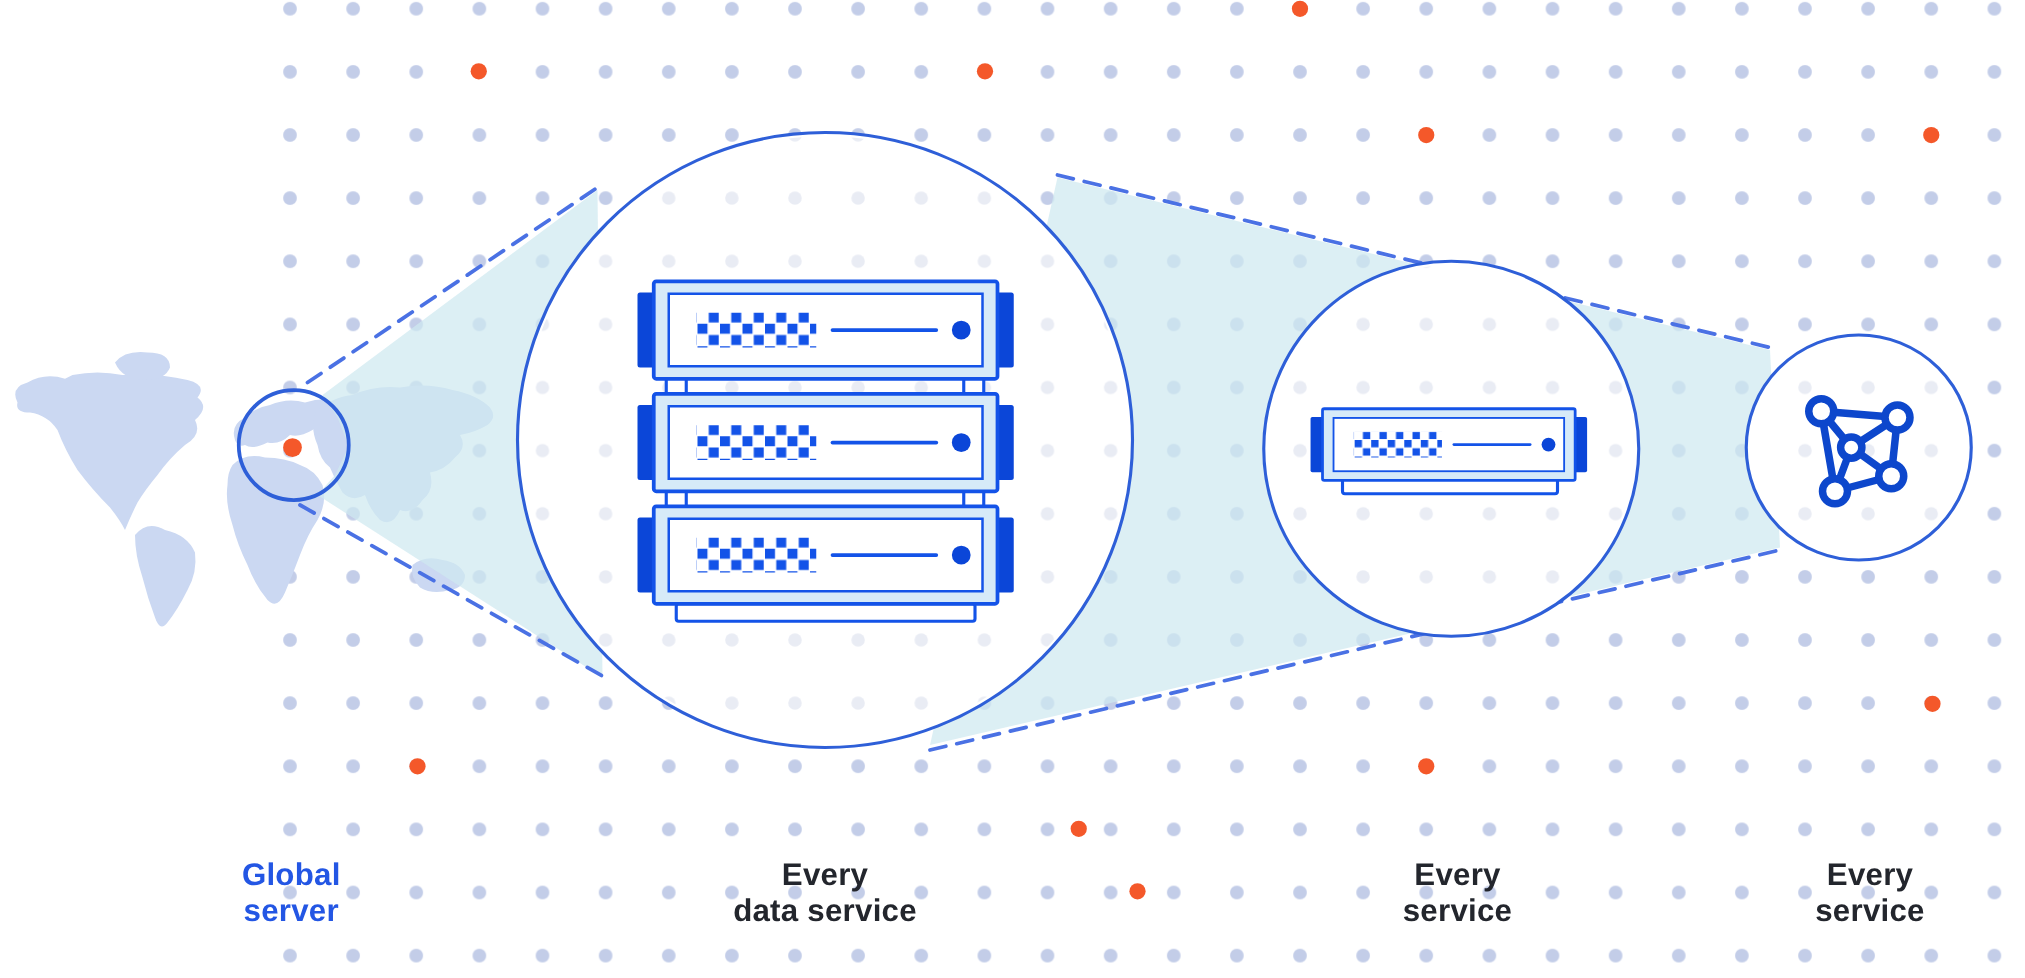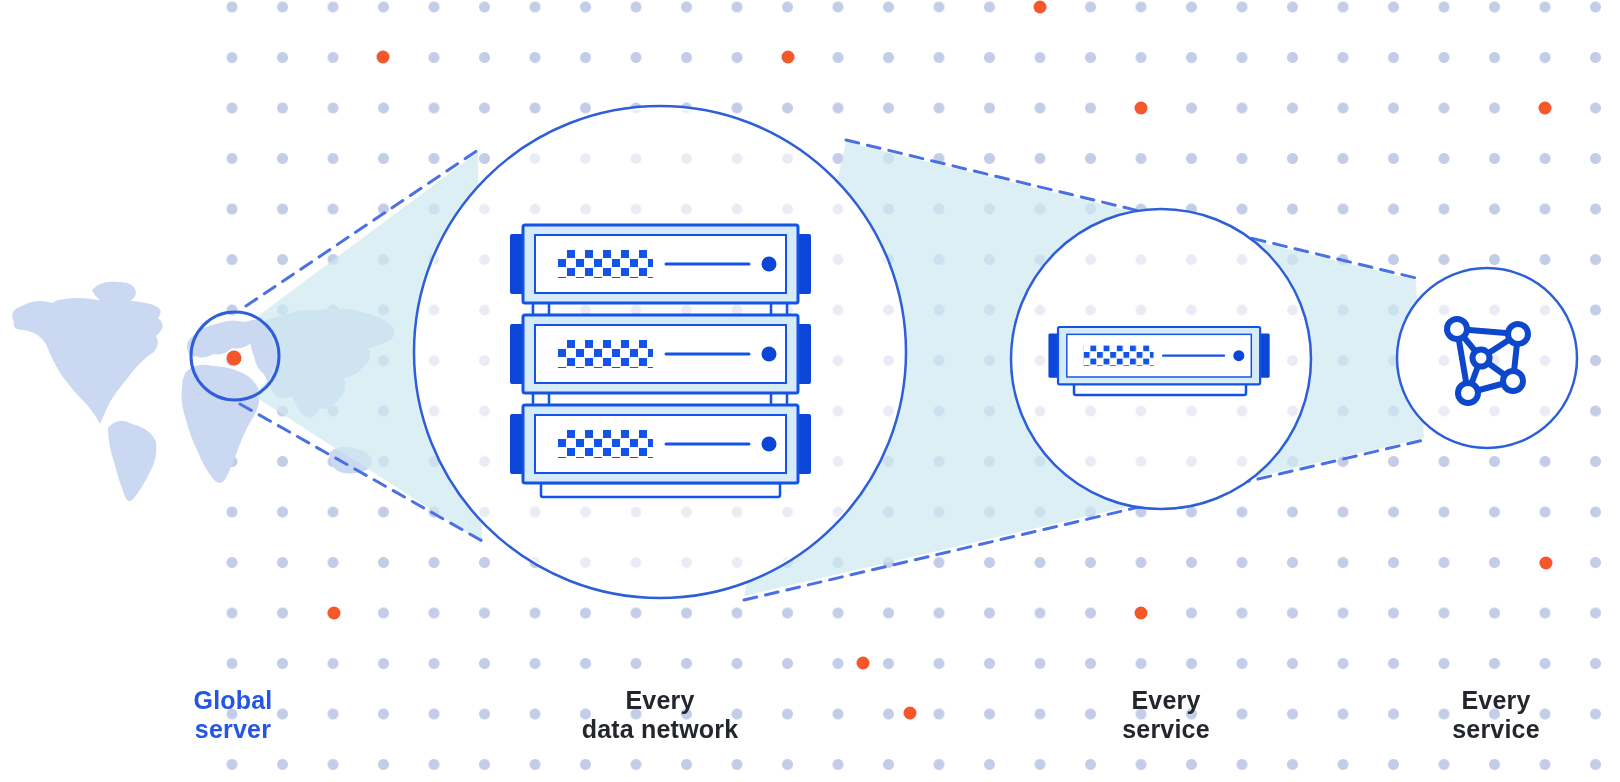--- a/index.html
+++ b/index.html
@@ -149,21 +149,21 @@
       <span class="accent-dot" style="left: 863px; top: 663px;"></span>
       <span class="accent-dot" style="left: 910px; top: 713px;"></span>
     </div>
 
   <div class="label accent" style="left:83px">
     <span>Global</span>
     <span>server</span>
   </div>
   <div class="label" style="left:510px">
     <span>Every</span>
-    <span>data network</span>
+    <span>data service</span>
   </div>
   <div class="label" style="left:1016px">
     <span>Every</span>
     <span>service</span>
   </div>
   <div class="label" style="left:1346px">
     <span>Every</span>
     <span>service</span>
   </div>
 

